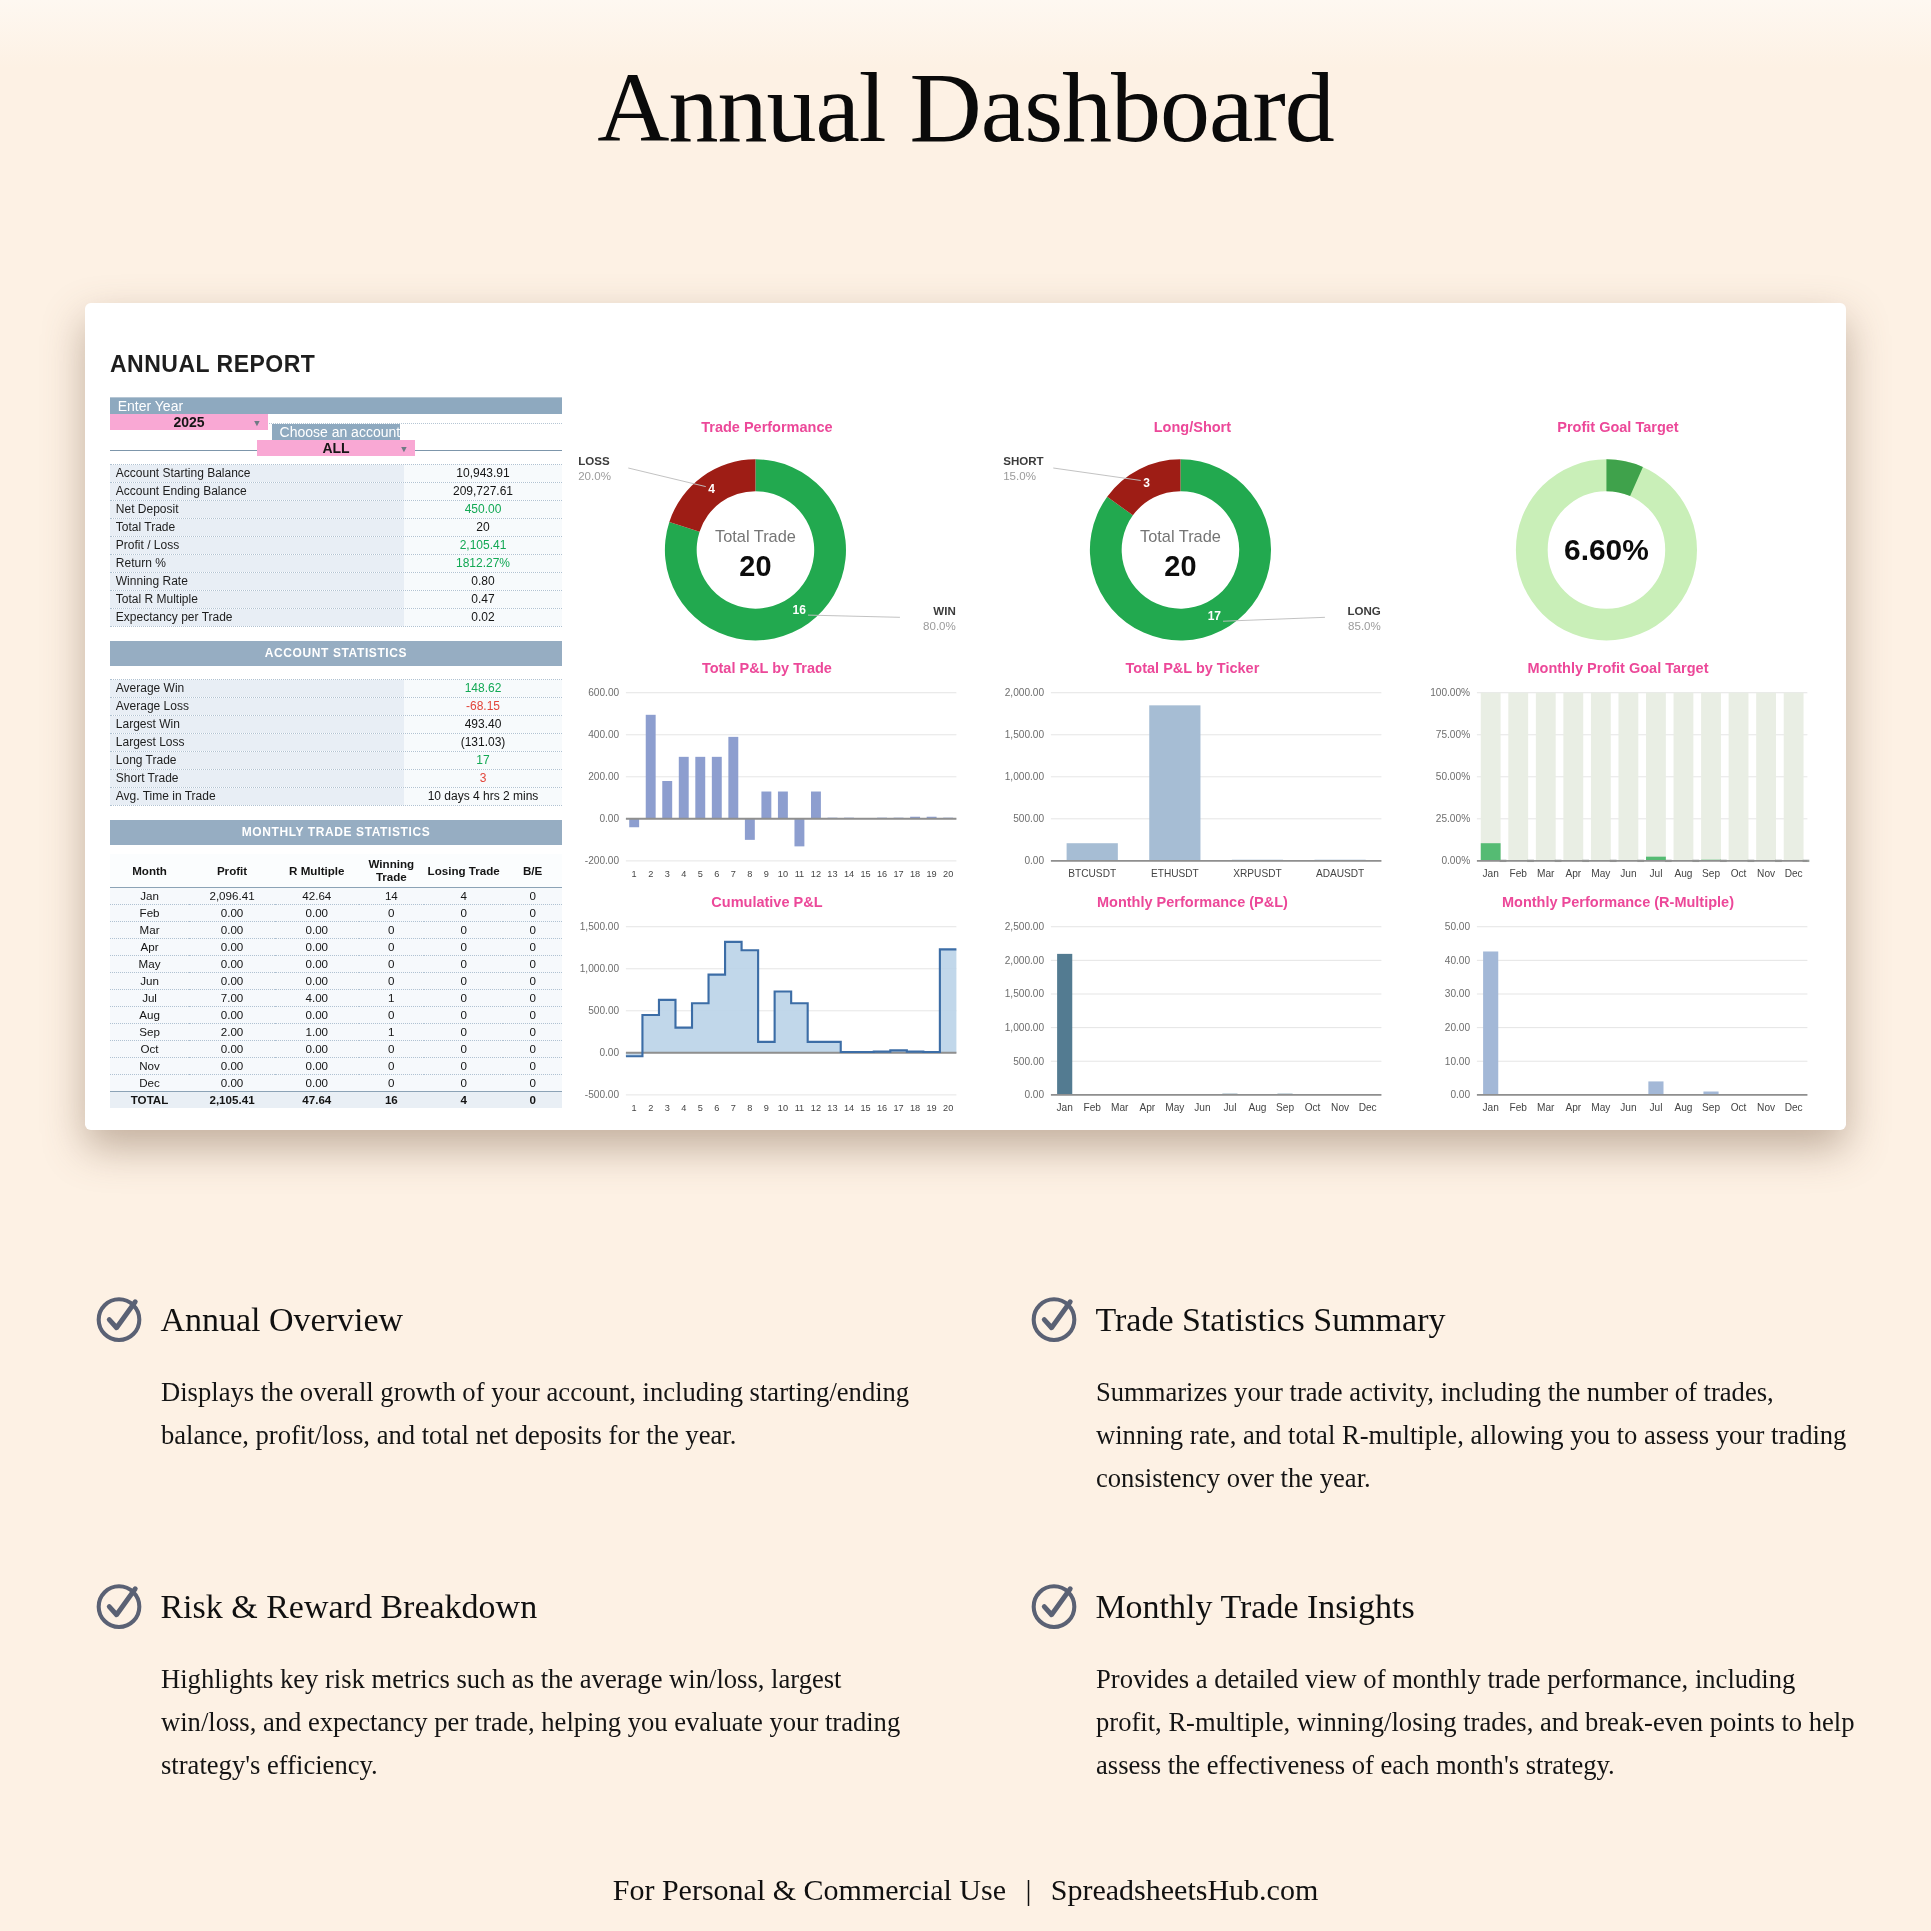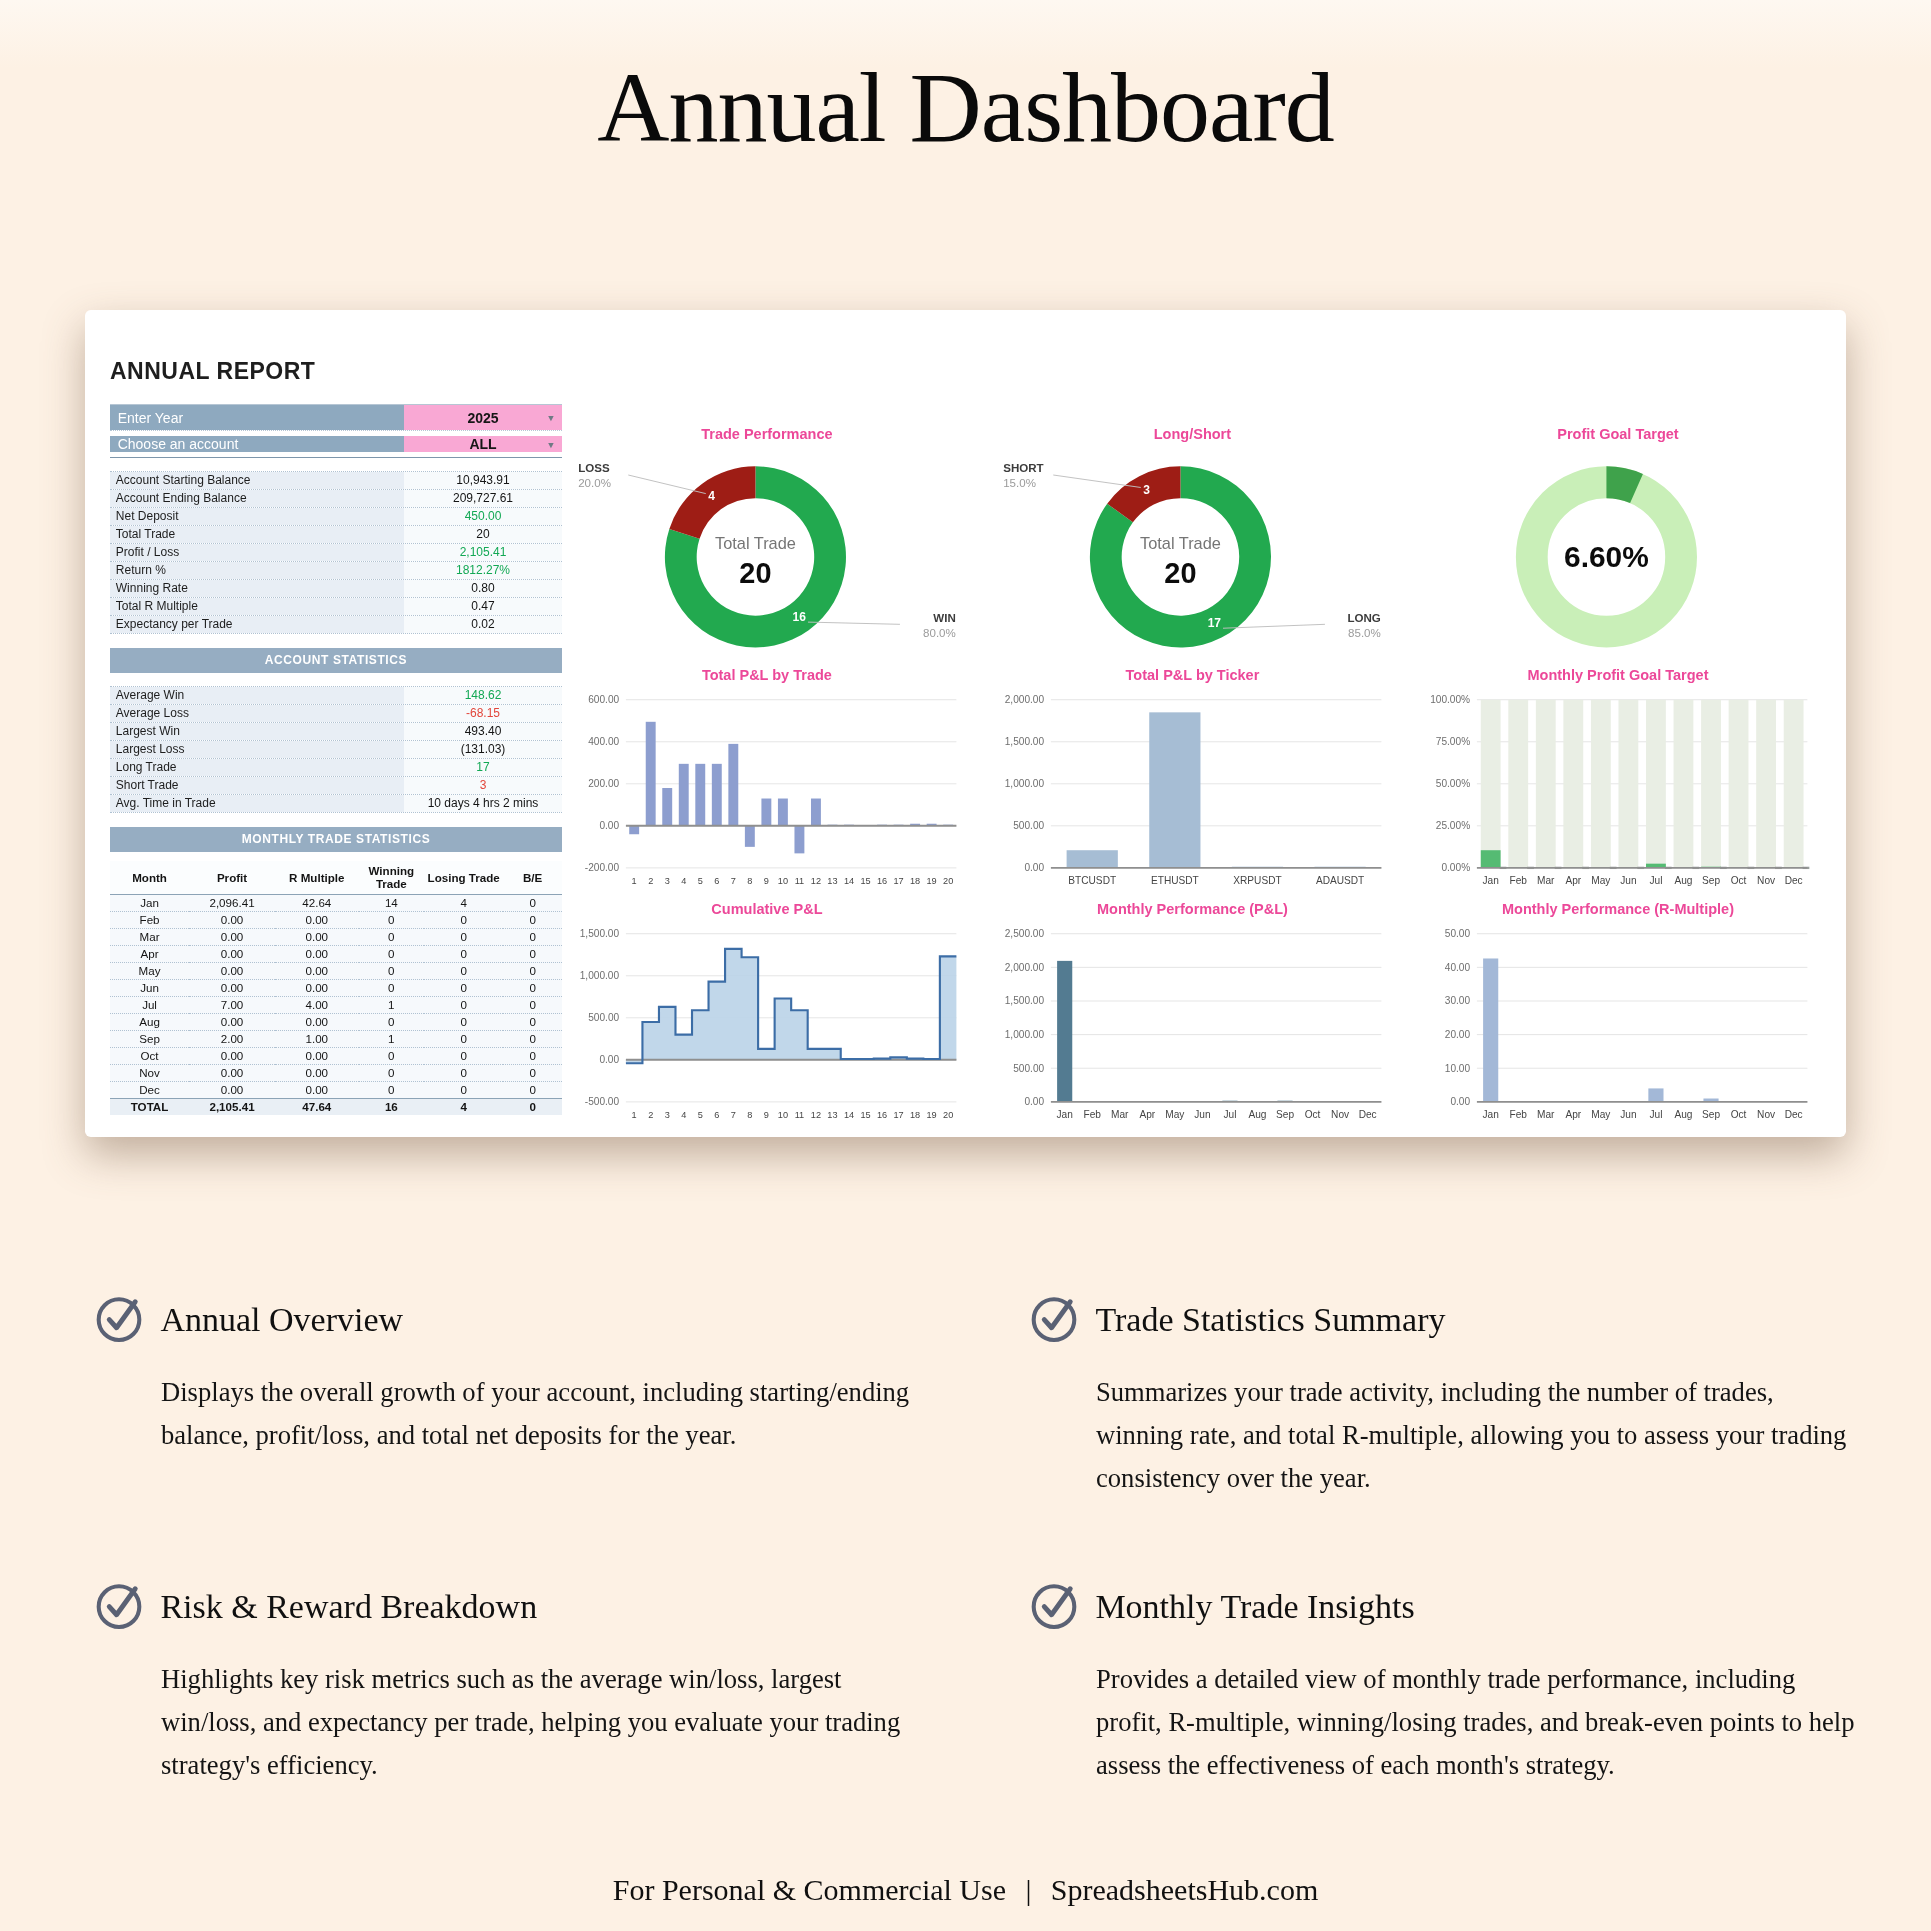--- a/index.html
+++ b/index.html
@@ -12,30 +12,30 @@
   }
   
   .page-title {
     position:absolute; top:50px; left:0; width:100%;
     text-align:center;
     font-family:"Liberation Serif", serif;
     font-weight:400; font-size:100px; letter-spacing:-1px; color:#0a0a0a;
   }
   
   .card {
-    position:absolute; left:85px; top:310px; width:1761px; height:827px;
+    position:absolute; left:85px; top:303px; width:1761px; height:827px;
     background:#ffffff; border-radius:5.8px;
     box-shadow:0 17.4px 41px rgba(122,94,72,.45);
     display:flex;
   }
   .left-panel { width:477px; padding:48px 0 0 25px; }
   .report-title { font-weight:700; font-size:23px; letter-spacing:0.5px; color:#1e1e1e; margin-bottom:19.3px; }
 
   .selectors { border-bottom:1.9px solid #7d96ab; border-top:1px solid #b6c6d4; }
-  .sel-row { display:flex; height:26px; border-bottom:1px dotted #b6c6d4; }
+  .sel-row { display:flex; height:26px; border-bottom:1px dotted #b6c6d4;flex-direction:column; }
   .sel-row:last-child { border-bottom:none;align-items:center; }
   .sel-label { flex:1; background:#8ea9bf; color:#fff; font-size:14px; display:flex; align-items:center; padding-left:7.7px; }
   .sel-value { width:158px; background:#f9a8d4; font-weight:700; font-size:14px; color:#161616;
                display:flex; align-items:center; justify-content:center; position:relative; cursor:pointer; }
   .sel-caret { position:absolute; right:8.7px; font-size:9.7px; color:#6f7a84; }
   .sel-caret::after { content:"▾"; }
 
   .stat-list { margin-top:12.6px; margin-bottom:14.5px; border-top:1px dotted #b0c2d2; }
   .srow { display:flex; height:18px; border-bottom:1px dotted #b0c2d2; font-size:12px; }
   .slab { flex:1; background:#e8eef5; display:flex; align-items:center; padding-left:5.8px; color:#1d1d1d; }

